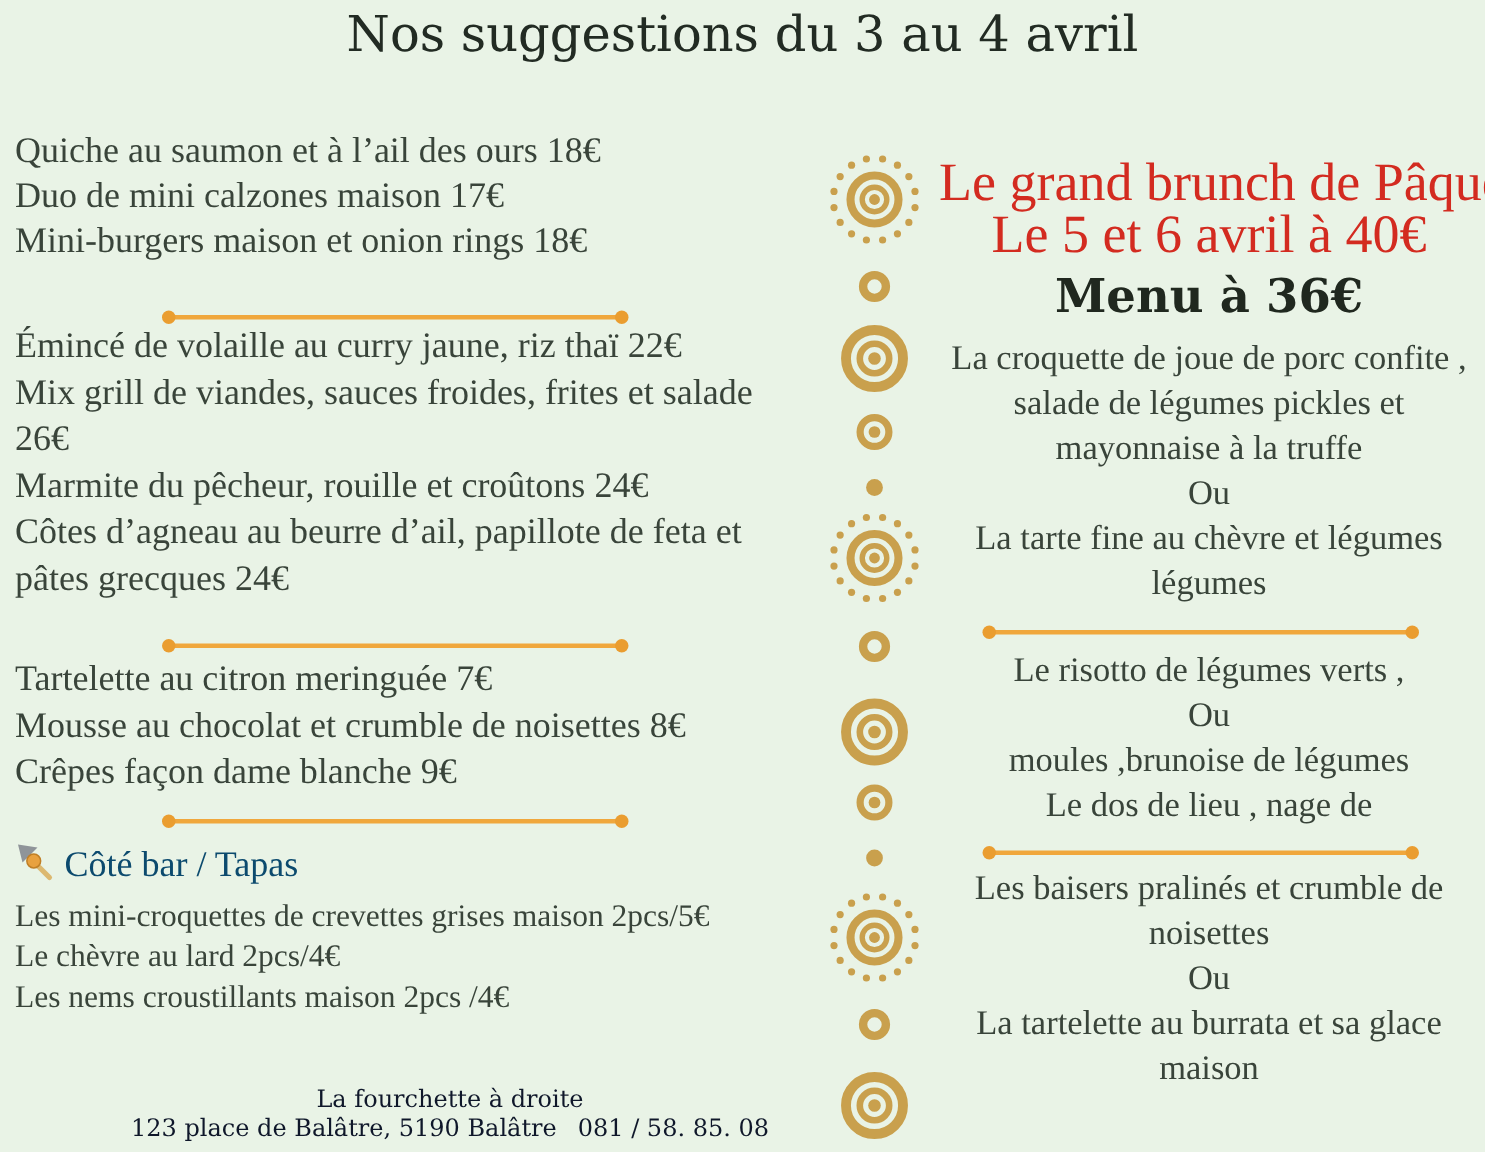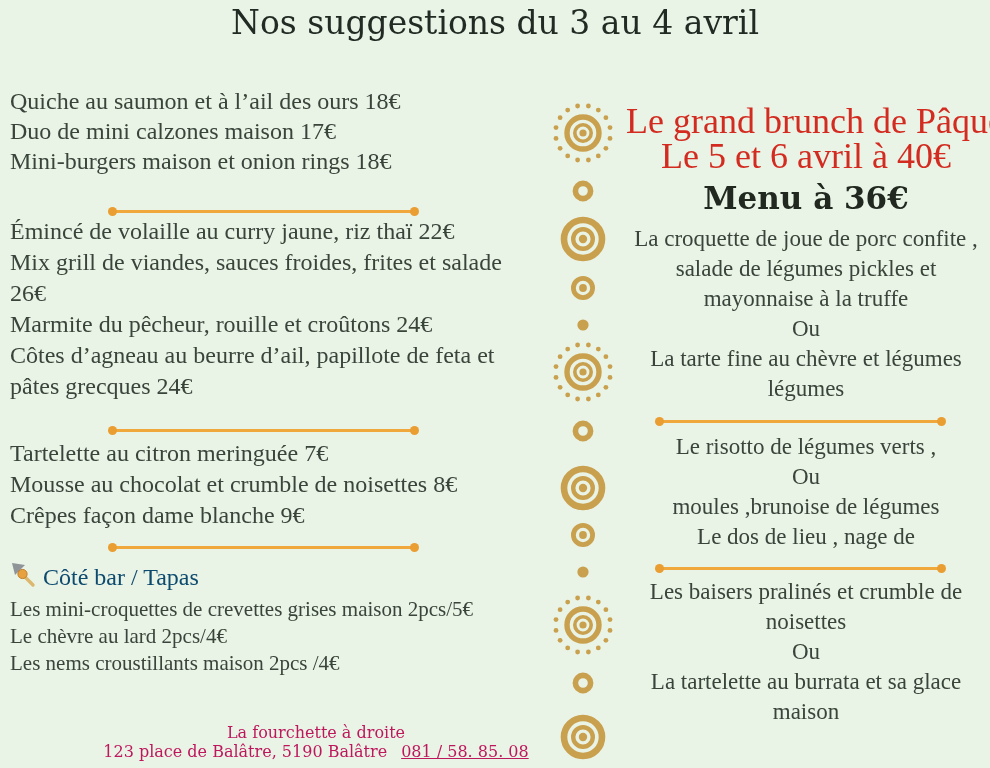--- a/index.html
+++ b/index.html
@@ -50,26 +50,26 @@
 
   .tapas-header{
     margin-top:13px;font-size:24px;line-height:30px;color:#0c4a6e;
     display:flex;align-items:flex-start;gap:7px;
   }
   .tapas-list{margin-top:1px;}
   .tapas-list .dish{font-size:21px;line-height:27px;}
 
   
   .footer{
-    position:absolute;left:16px;top:724px;width:600px;text-align:center;
-    font-family:"DejaVu Serif", serif;color:#be185d;
+    position:absolute;left:0;top:724px;width:600px;text-align:center;
+    font-family:"DejaVu Serif", serif;color:#0f172a;
   }
   .footer-name{font-size:16px;line-height:18px;}
   .footer-address{font-size:16px;line-height:19px;}
-  .footer-phone{margin-left:14px;text-decoration:underline;}
+  .footer-phone{margin-left:14px;}
 
   
   .right-col{position:absolute;left:626px;top:104px;width:360px;text-align:center;}
   .brunch{color:#d32b20;font-size:36px;line-height:35px;}
   .brunch div{white-space:nowrap;}
   .menu-title{
     font-family:"DejaVu Serif", serif;font-weight:bold;
     font-size:31px;line-height:40px;color:#20281f;margin-top:4px;
   }
   .course{margin-top:6px;text-align:center;}

